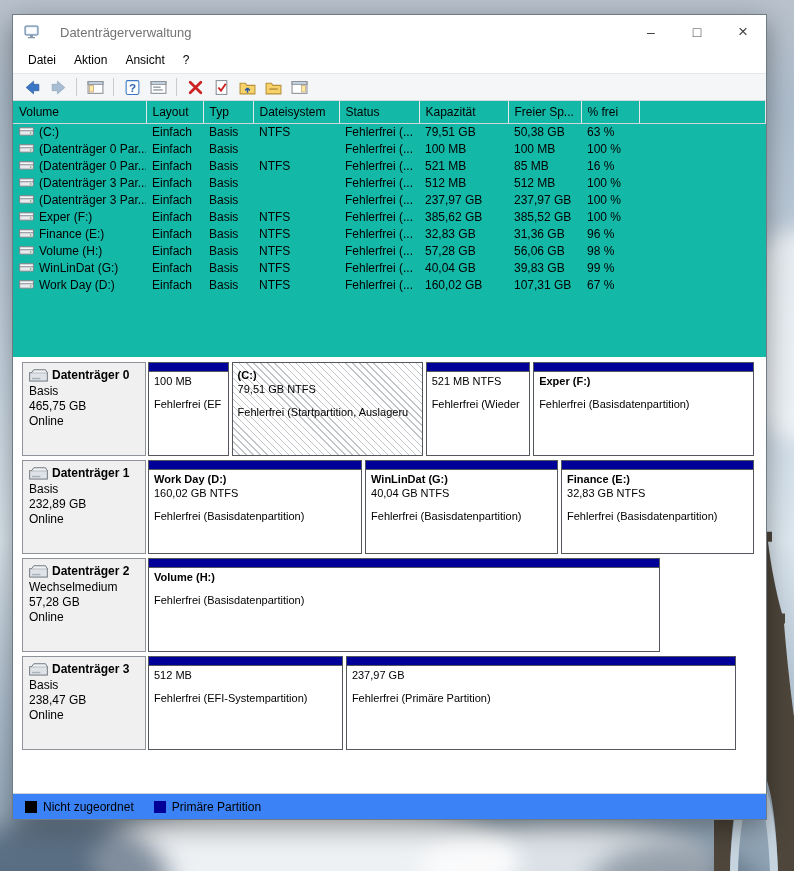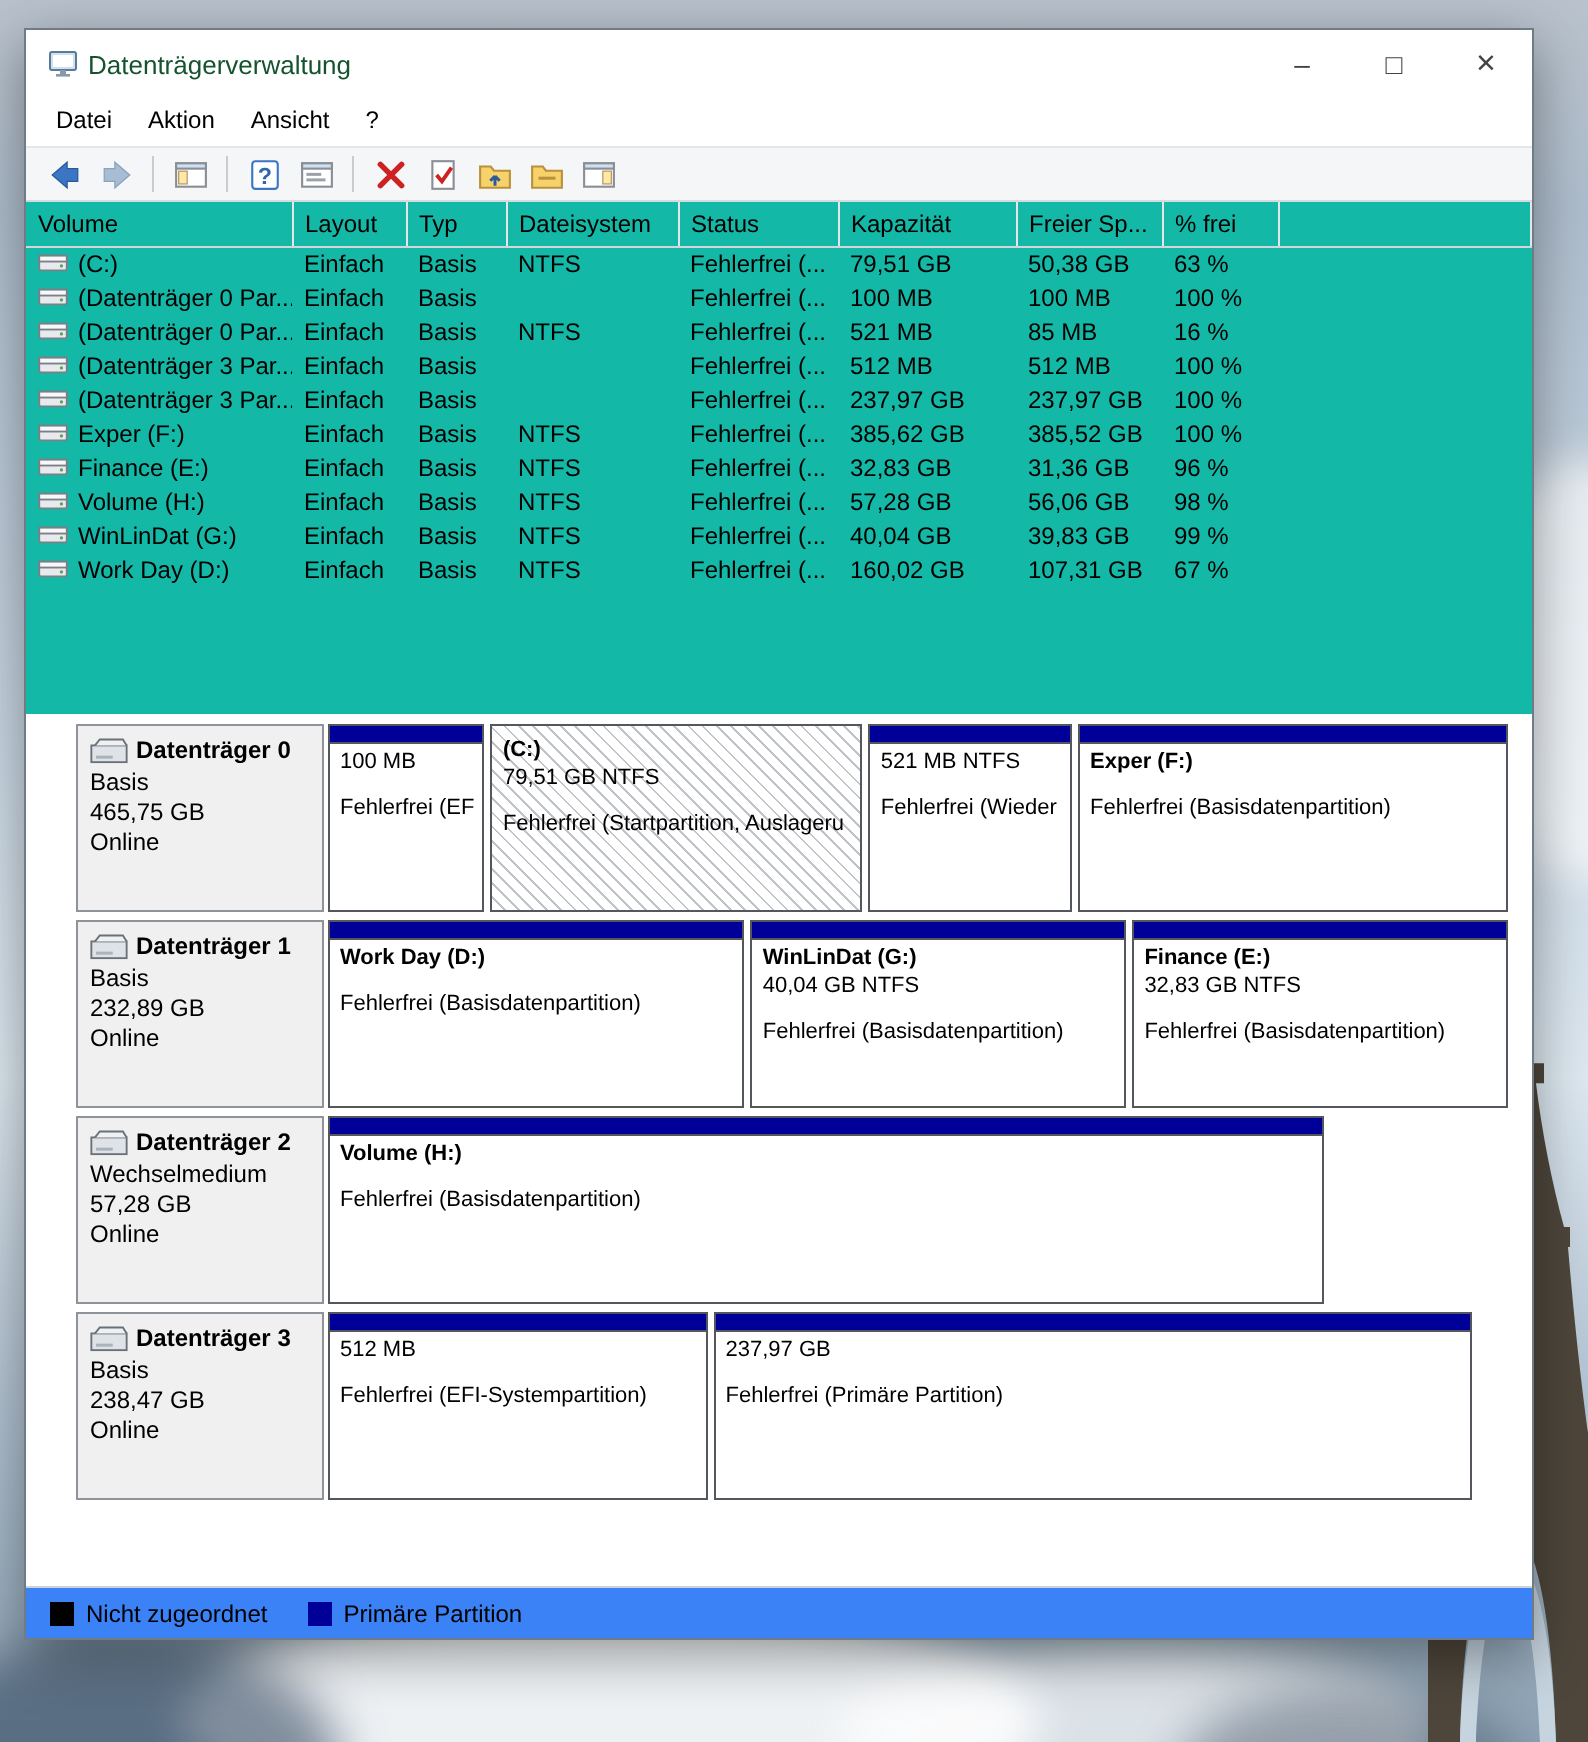--- a/index.html
+++ b/index.html
@@ -19,21 +19,21 @@
   .tower svg { width:100%; height:100%; display:block; }
 
   
   .window { position:absolute; left:12px; top:14px; width:755px; height:806px;
     background:#fff; border:1px solid #6f7b85; box-shadow:0 8px 26px rgba(0,0,0,.38);
     display:flex; flex-direction:column; }
 
   .titlebar { height:34px; flex:0 0 34px; display:flex; align-items:center; background:#fff; }
   .title-icon { width:17px; height:16px; margin-left:10px; flex:0 0 17px; }
   .title-icon svg { width:100%; height:100%; display:block; }
-  .title-text { margin-left:4px; font-size:13px; color:#14532d; flex:1 1 auto; white-space:nowrap; overflow:hidden; }
+  .title-text { margin-left:20px; font-size:13px; color:#737373; flex:1 1 auto; white-space:nowrap; overflow:hidden; }
   .win-btn { width:46px; height:34px; display:flex; align-items:center; justify-content:center;
     font-size:14px; color:#444; cursor:default; }
   .win-btn.close { font-size:17px; }
 
   .menubar { height:24px; flex:0 0 24px; display:flex; padding-left:6px;
     font-size:12px; background:#fff; }
   .menu-item { padding:4px 9px; white-space:nowrap; }
 
   .toolbar { height:28px; flex:0 0 28px; display:flex; align-items:center; gap:2px; padding:2px 7px;
     background:#f5f6f8; border-top:1px solid #e4e6e9; border-bottom:1px solid #d6dade; }
@@ -44,21 +44,21 @@
   
   .list-panel { flex:0 0 256px; height:256px; overflow:hidden; background:#14b8a6; border-bottom:3px solid #14b8a6; }
   table.vol-table { border-collapse:collapse; table-layout:fixed; width:100%; font-size:12px; }
   .vol-table th { text-align:left; font-weight:normal; height:22px; padding:2px 6px;
     border-right:1px solid #e4e7ea; border-bottom:1px solid #d2d6da; white-space:nowrap; overflow:hidden; }
   .vol-table td { height:17px; padding:0 6px; white-space:nowrap; overflow:hidden; }
   .cell-icon { display:inline-block; width:15px; height:11px; margin-right:5px; vertical-align:-1px; }
   .cell-icon svg { width:100%; height:100%; display:block; }
 
   
-  .disk-panel { flex:1 1 auto; background:#fff; padding:5px 9px 0 25px; overflow:hidden; }
+  .disk-panel { flex:1 1 auto; background:#fff; padding:5px 9px 0 9px; overflow:hidden; }
   .disk-row { display:flex; height:94px; margin-bottom:4px; }
   .disk-info { flex:0 0 124px; width:124px; background:#f0f0f0; border:1px solid #8f949a;
     padding:4px 6px; font-size:12px; line-height:15px; overflow:hidden; }
   .disk-title { font-weight:bold; display:flex; align-items:center; gap:4px; line-height:17px; white-space:nowrap; }
   .disk-icon { display:inline-block; width:19px; height:13px; flex:0 0 19px; }
   .disk-icon svg { width:100%; height:100%; display:block; }
   .disk-line { white-space:nowrap; }
 
   .part-strip { flex:1 1 auto; display:flex; margin-left:2px; min-width:0; }
   .part-box { border:1px solid #54585e; background:#fff; display:flex; flex-direction:column;
@@ -433,20 +433,21 @@
           </div>
           <div class="disk-line">Basis</div>
           <div class="disk-line">232,89 GB</div>
           <div class="disk-line">Online</div>
         </div>
         <div class="part-strip">
           <div class="part-box" style="flex: 0 1 35.5%;">
             <div class="part-bar" style="background: rgb(0, 0, 153);"></div>
             <div class="part-body">
               <div class="part-name">Work Day (D:)</div>
+              <div class="part-size">160,02 GB NTFS</div>
               <div class="part-status">Fehlerfrei (Basisdatenpartition)</div>
             </div>
           </div>
           <div class="part-box" style="flex: 0 1 32%;">
             <div class="part-bar" style="background: rgb(0, 0, 153);"></div>
             <div class="part-body">
               <div class="part-name">WinLinDat (G:)</div>
               <div class="part-size">40,04 GB NTFS</div>
               <div class="part-status">Fehlerfrei (Basisdatenpartition)</div>
             </div>

